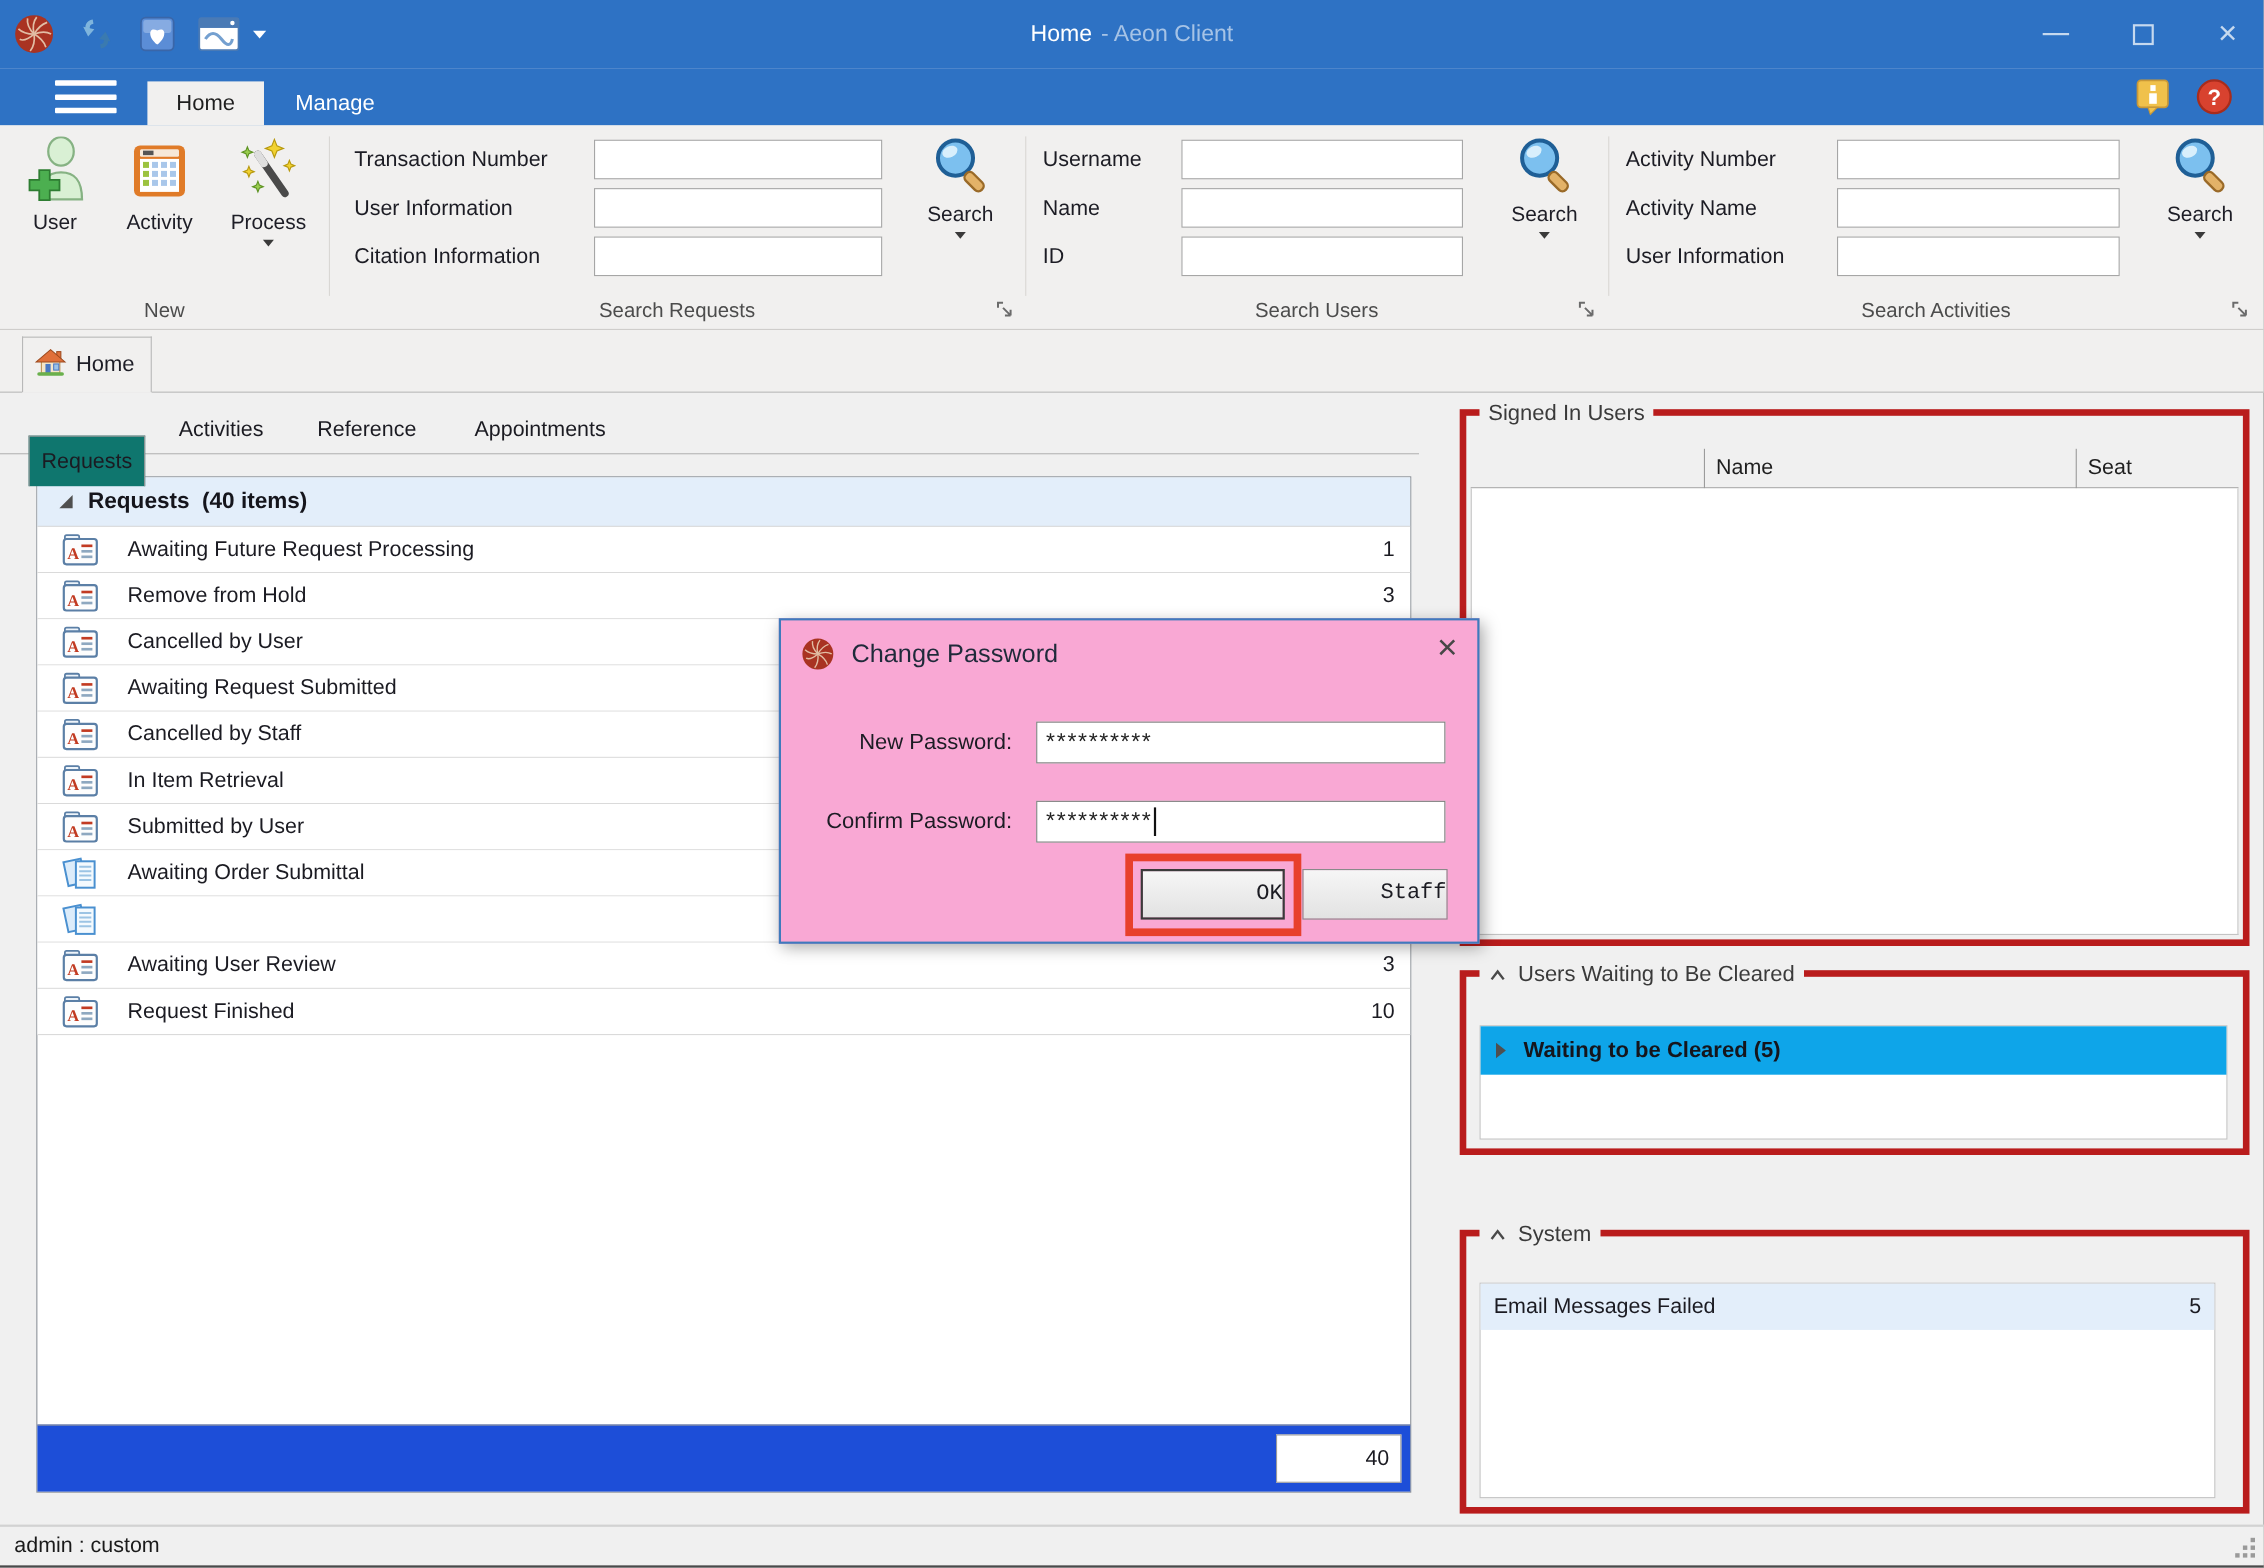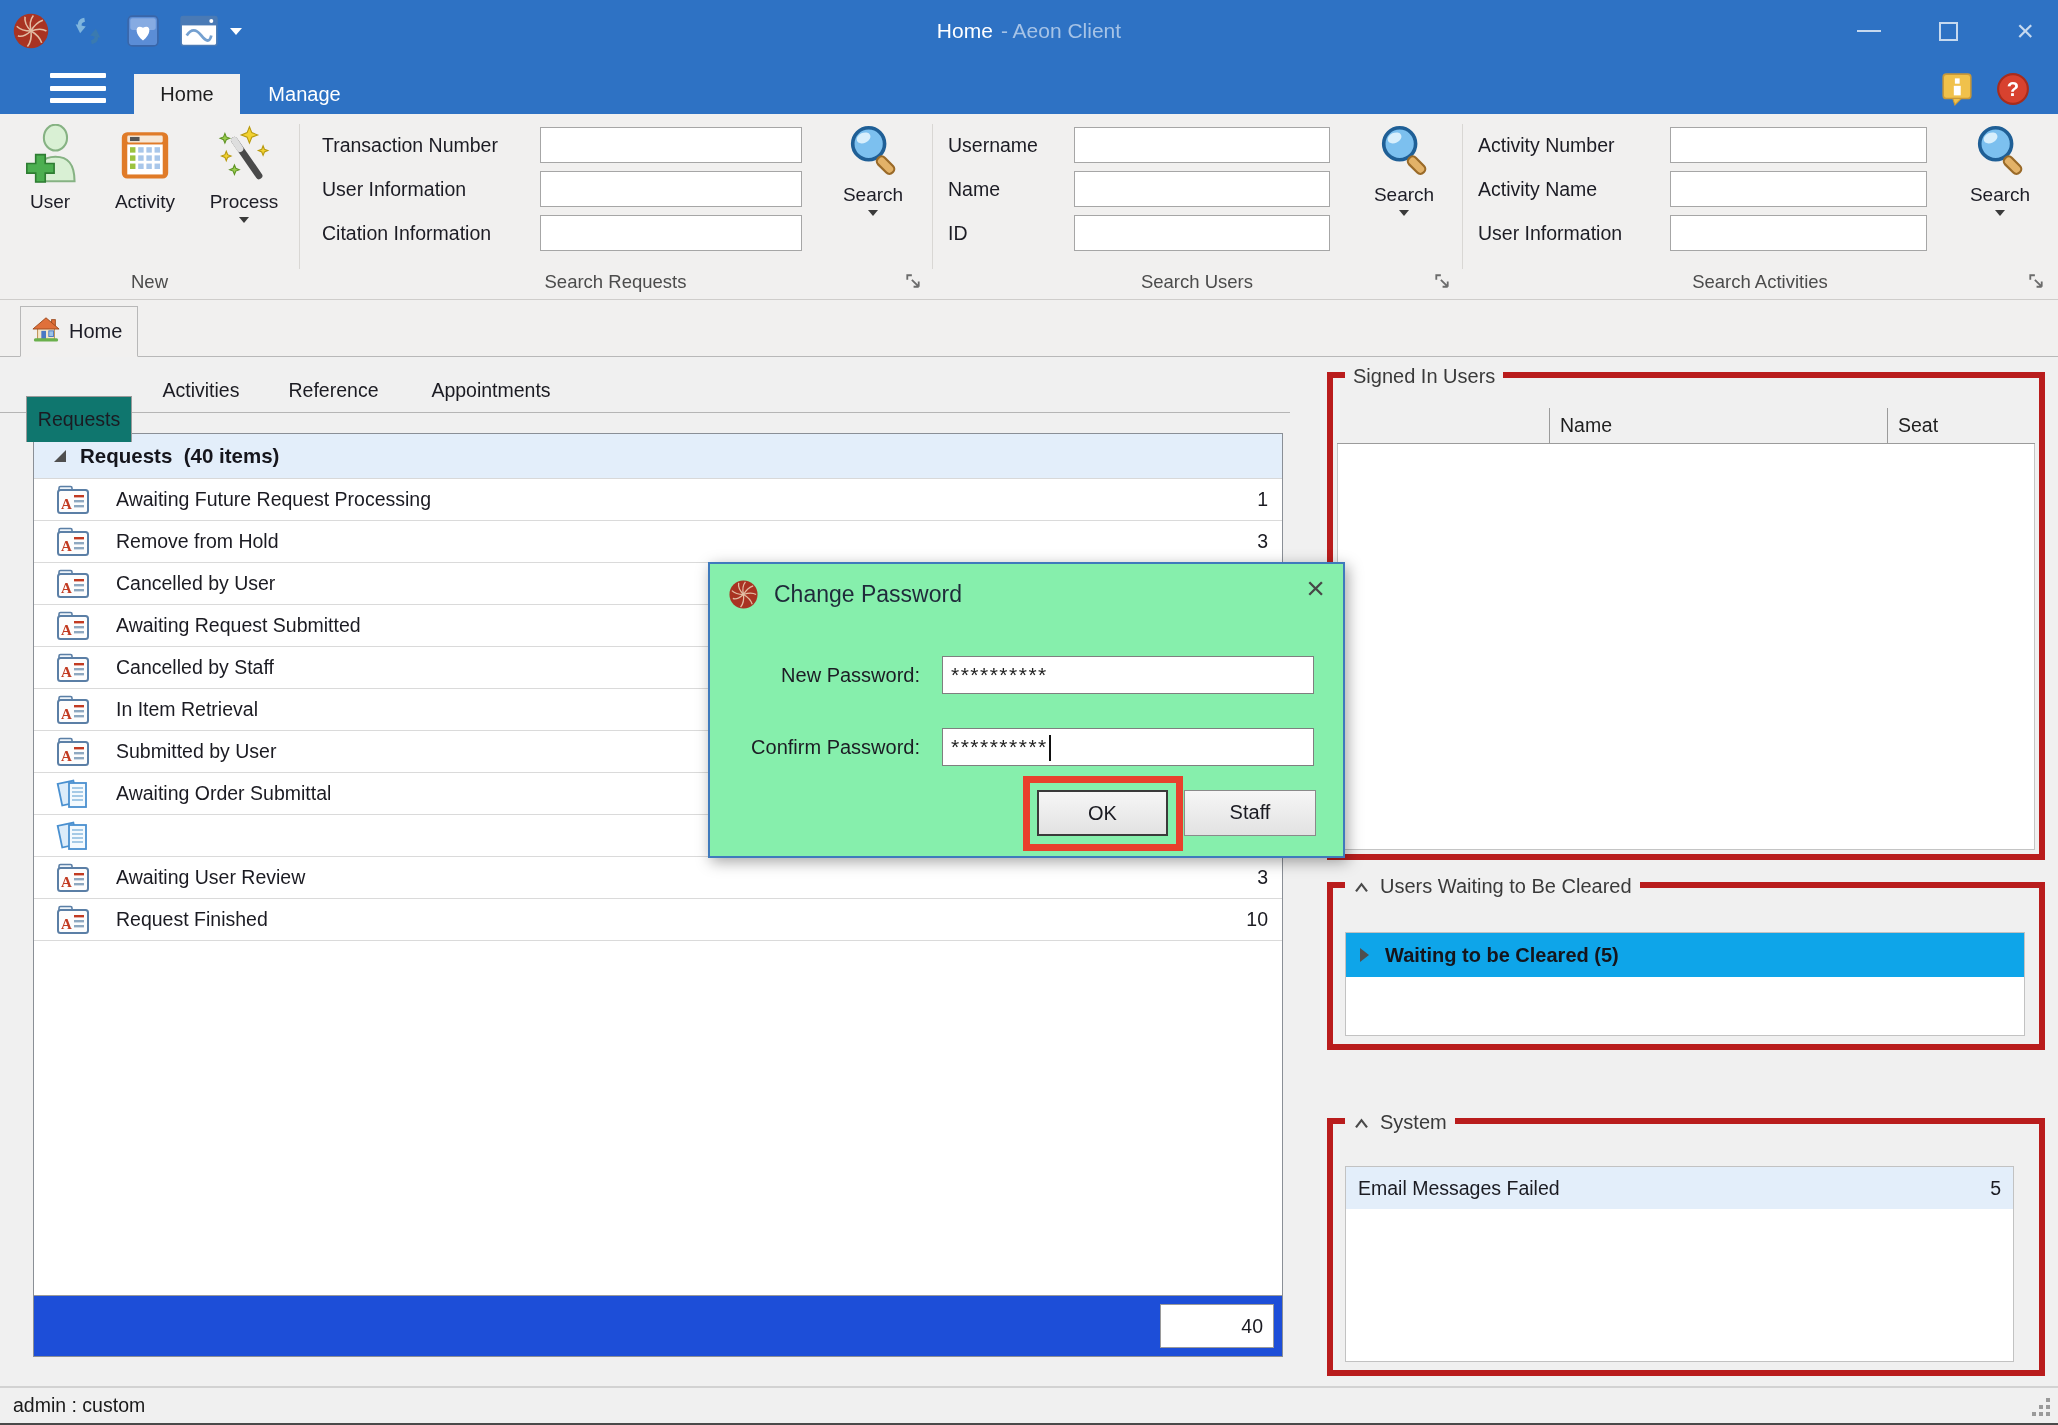--- a/index.html
+++ b/index.html
@@ -92,29 +92,29 @@
   .sys-row .sr-label { font-size:19.5px; color:#1b1b22; flex:1; }
   .sys-row .sr-value { font-size:19.5px; color:#1b1b22; }
 
   
   .statusbar { position:absolute; left:0; bottom:0; width:100%; height:37px; background:#f0f0f0; border-top:2px solid #d2d2d2; }
   .status-text { position:absolute; left:13px; top:6px; font-size:19.5px; color:#1a1a1a; }
   .grip { position:absolute; right:8px; bottom:7px; width:4px; height:4px; background:#9a9a9a;
           box-shadow: 0 -7px #9a9a9a, 0 -14px #9a9a9a, -7px 0 #9a9a9a, -7px -7px #9a9a9a, -14px 0 #9a9a9a; }
 
   
-  .dialog { position:absolute; left:708px; top:562px; width:637px; height:296px; background:#86efac; border:2px solid #3f7abc; box-shadow:3px 4px 14px rgba(0,0,0,0.35); z-index:10; }
+  .dialog { position:absolute; left:708px; top:562px; width:637px; height:296px; background:#f9a8d4; border:2px solid #3f7abc; box-shadow:3px 4px 14px rgba(0,0,0,0.35); z-index:10; }
   .dlg-logo { position:absolute; left:18px; top:15px; }
   .dlg-title { position:absolute; left:64px; top:17px; font-size:23px; color:#1f2a3a; }
   .dlg-close { position:absolute; right:18px; top:6px; font-size:32px; font-weight:300; color:#474747; cursor:pointer; }
   .dlg-label { position:absolute; left:0; width:222px; text-align:right; padding-right:12px; font-size:20px; color:#1c1c24; line-height:38px; }
   .dlg-field { position:absolute; left:232px; width:372px; height:38px; background:#fff; border:1px solid #7f7f7f; font-size:21px; letter-spacing:1.5px; color:#222; line-height:36px; padding-left:8px; }
   .dlg-r1 { top:92px; } .dlg-r2 { top:164px; }
   .caret-bar { display:inline-block; width:2px; height:26px; background:#111; vertical-align:middle; margin-left:1px; }
-  .btn { position:absolute; top:226px; height:46px; font-size:20px; color:#1b1b22; text-align:center; line-height:42px; background:linear-gradient(#f6f6f6,#e2e2e2); cursor:pointer; }
+  .btn { position:absolute; top:226px; height:46px; font-size:20px; color:#1b1b22; text-align:right; line-height:42px; background:linear-gradient(#f6f6f6,#e2e2e2); cursor:pointer;font-family:Liberation Mono, monospace; }
   .btn-ok { left:327px; width:131px; border:2px solid #3a3a3a; }
   .btn-cancel { left:474px; width:132px; border:1px solid #8a8a8a; }
   .red-box { position:absolute; left:313px; top:212px; width:160px; height:75px; border:7px solid #e8402c; pointer-events:none; z-index:11; }
 </style>
 </head>
 <body>
 
 <div class="app">
 
   <div class="titlebar">

